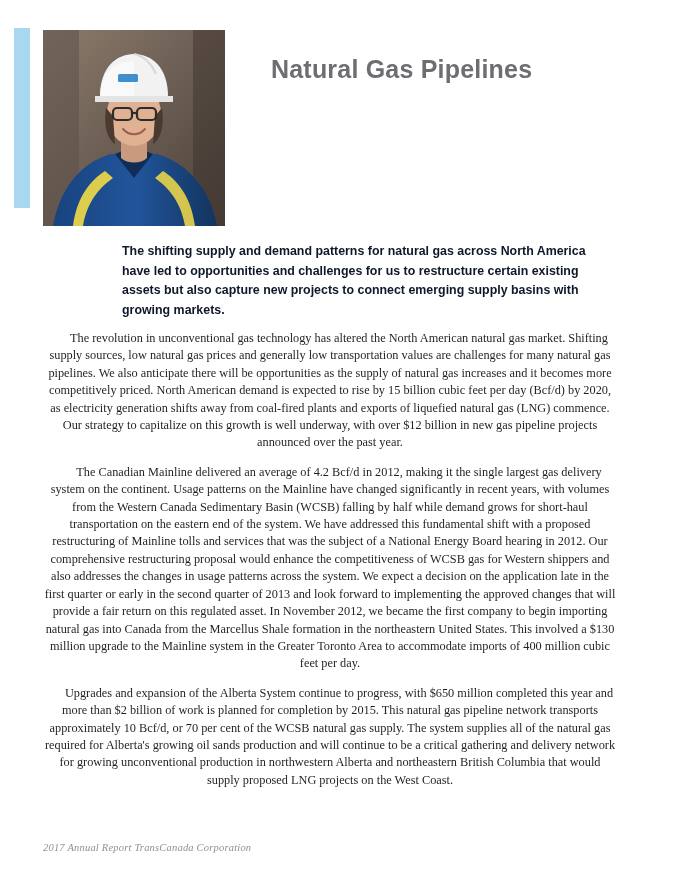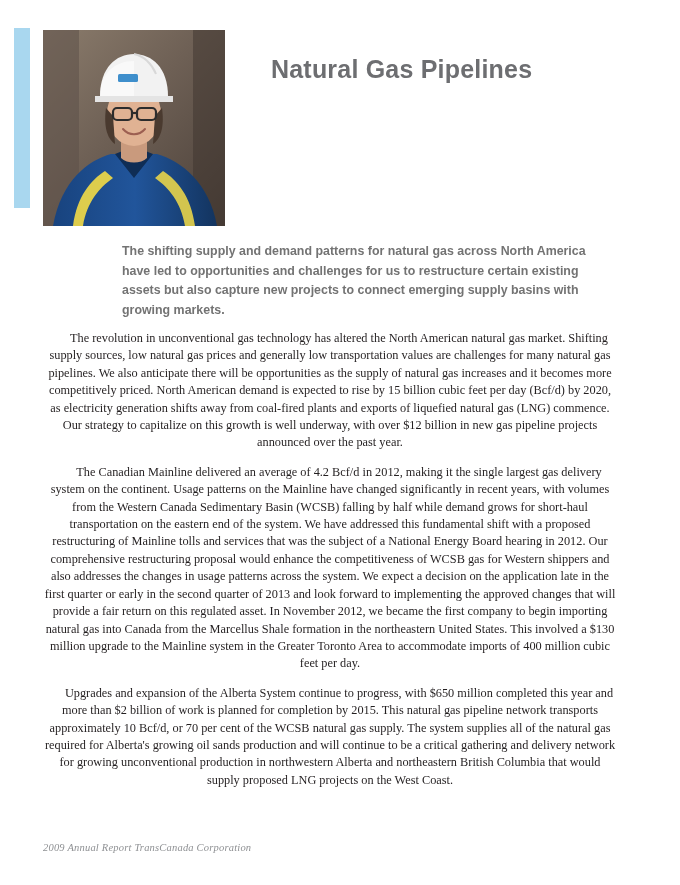--- a/index.html
+++ b/index.html
@@ -60,21 +60,21 @@
   
   .lead {
     position: absolute;
     left: 122px;
     top: 242px;
     width: 490px;
     font-family: "Liberation Sans", sans-serif;
     font-weight: bold;
     font-size: 12.4px;
     line-height: 19.5px;
-    color: #737373;
+    color: #0f172a;
   }
 
   
   .body-text {
     position: absolute;
     left: 43px;
     top: 330px;
     width: 574px;
     font-family: "Liberation Serif", serif;
     font-size: 12.3px;
@@ -155,15 +155,15 @@
   <h1 class="page-title">Natural Gas Pipelines</h1>
 
   <div class="lead">The shifting supply and demand patterns for natural gas across North America have led to opportunities and challenges for us to restructure certain existing assets but also capture new projects to connect emerging supply basins with growing markets.</div>
 
   <div class="body-text">
     <p>The revolution in unconventional gas technology has altered the North American natural gas market. Shifting supply sources, low natural gas prices and generally low transportation values are challenges for many natural gas pipelines. We also anticipate there will be opportunities as the supply of natural gas increases and it becomes more competitively priced. North American demand is expected to rise by 15 billion cubic feet per day (Bcf/d) by 2020, as electricity generation shifts away from coal-fired plants and exports of liquefied natural gas (LNG) commence. Our strategy to capitalize on this growth is well underway, with over $12 billion in new gas pipeline projects announced over the past year.</p>
     <p>The Canadian Mainline delivered an average of 4.2 Bcf/d in 2012, making it the single largest gas delivery system on the continent. Usage patterns on the Mainline have changed significantly in recent years, with volumes from the Western Canada Sedimentary Basin (WCSB) falling by half while demand grows for short-haul transportation on the eastern end of the system. We have addressed this fundamental shift with a proposed restructuring of Mainline tolls and services that was the subject of a National Energy Board hearing in 2012. Our comprehensive restructuring proposal would enhance the competitiveness of WCSB gas for Western shippers and also addresses the changes in usage patterns across the system. We expect a decision on the application late in the first quarter or early in the second quarter of 2013 and look forward to implementing the approved changes that will provide a fair return on this regulated asset. In November 2012, we became the first company to begin importing natural gas into Canada from the Marcellus Shale formation in the northeastern United States. This involved a $130 million upgrade to the Mainline system in the Greater Toronto Area to accommodate imports of 400 million cubic feet per day.</p>
     <p>Upgrades and expansion of the Alberta System continue to progress, with $650 million completed this year and more than $2 billion of work is planned for completion by 2015. This natural gas pipeline network transports approximately 10 Bcf/d, or 70 per cent of the WCSB natural gas supply. The system supplies all of the natural gas required for Alberta's growing oil sands production and will continue to be a critical gathering and delivery network for growing unconventional production in northwestern Alberta and northeastern British Columbia that would supply proposed LNG projects on the West Coast.</p>
   </div>
 
-  <div class="footer">2009 Annual Report TransCanada Corporation</div>
+  <div class="footer">2017 Annual Report TransCanada Corporation</div>
 
 </div>
 
 </body></html>

